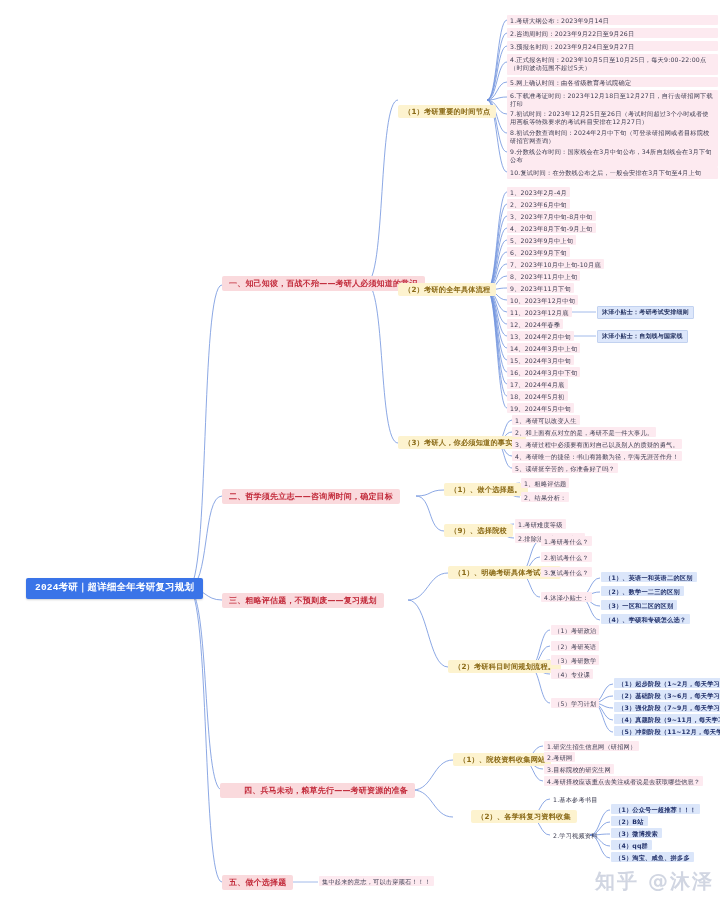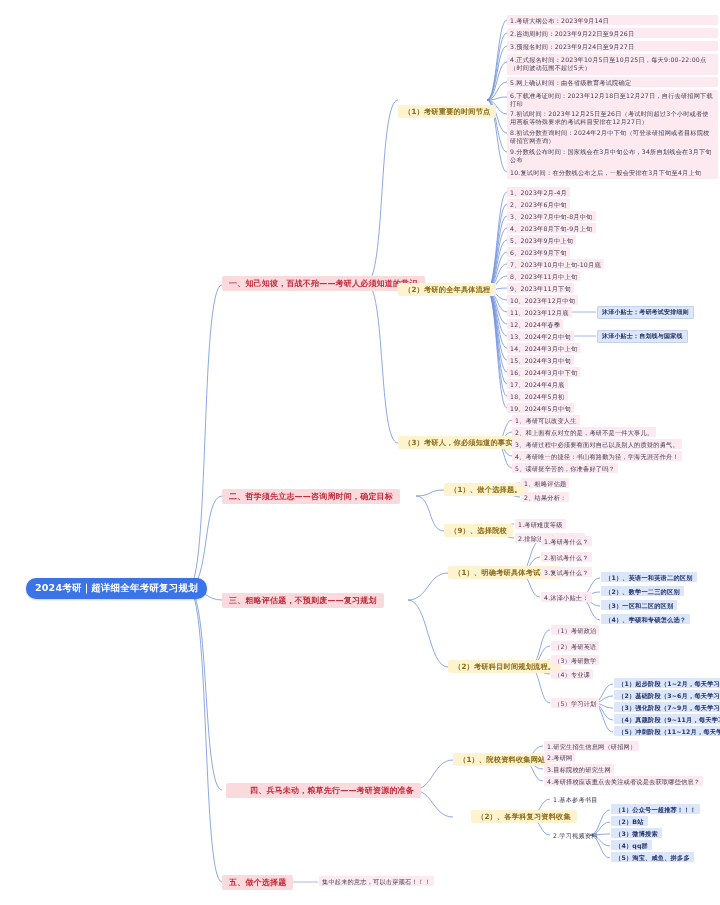--- a/index.html
+++ b/index.html
@@ -15,22 +15,23 @@
   .node{
     position:absolute;
     white-space:nowrap;
     line-height:1.15;
     letter-spacing:0.2px;
   }
   
   .n-root{
     background:#3a74e8;color:#ffffff;
     font-size:9.5px;font-weight:bold;
-    padding:5px 9px;border-radius:10px;
+    padding:5px 9px;border-radius:2px;
     box-shadow:0 1px 2px rgba(0,0,0,.18);
+    font-family:Liberation Mono, monospace;
   }
   
   .n-l1{
     background:#fadadd;color:#c22b3b;
     font-size:8px;font-weight:bold;
     padding:3px 7px;border-radius:2px;
   }
   
   .n-l2{
     background:#fdf3cf;color:#8a6a17;
@@ -176,21 +177,21 @@
 
       <path d="M271,882 L318,882" stroke="#8aa8e4"></path>
     </g>
   </svg>
 
   <div class="node n-root" style="left:26px;top:578px;">2024考研｜超详细全年考研复习规划</div>
 
   <div class="node n-l1" style="left:222px;top:276px;">一、知己知彼，百战不殆——考研人必须知道的常识</div>
   <div class="node n-l1" style="left:222px;top:489px;">二、哲学须先立志——咨询周时间，确定目标</div>
   <div class="node n-l1" style="left:222px;top:593px;">三、粗略评估题，不预则废——复习规划</div>
-  <div class="node n-l1" style="left:226px;top:783px;padding-left:24px;">四、兵马未动，粮草先行——考研资源的准备</div>
+  <div class="node n-l1" style="left:220px;top:783px;padding-left:24px;">四、兵马未动，粮草先行——考研资源的准备</div>
   <div class="node n-l1" style="left:222px;top:875px;">五、做个选择题</div>
 
   <div class="node n-l2" style="left:398px;top:105px;">（1）考研重要的时间节点</div>
   <div class="node n-l2" style="left:398px;top:283px;">（2）考研的全年具体流程</div>
   <div class="node n-l2" style="left:398px;top:436px;">（3）考研人，你必须知道的事实。</div>
 
   <div class="node n-l3" style="left:507px;top:15px;width:205px;">1.考研大纲公布：2023年9月14日</div>
   <div class="node n-l3" style="left:507px;top:28px;width:205px;">2.咨询周时间：2023年9月22日至9月26日</div>
   <div class="node n-l3" style="left:507px;top:41px;width:205px;">3.预报名时间：2023年9月24日至9月27日</div>
   <div class="node n-l3 wrap" style="left:507px;top:54px;width:205px;">4.正式报名时间：2023年10月5日至10月25日，每天9:00-22:00点（时间波动范围不超过5天）</div>
@@ -274,13 +275,14 @@
   <div class="node n-plain" style="left:551px;top:830px;">2.学习视频资料</div>
 
   <div class="node n-l4" style="left:611px;top:804px;">（1）公众号一超推荐！！！</div>
   <div class="node n-l4" style="left:611px;top:816px;">（2）B站</div>
   <div class="node n-l4" style="left:611px;top:828px;">（3）微博搜索</div>
   <div class="node n-l4" style="left:611px;top:840px;">（4）qq群</div>
   <div class="node n-l4" style="left:611px;top:852px;">（5）淘宝、咸鱼、拼多多</div>
 
   <div class="node n-l3" style="left:319px;top:876px;">集中起来的意志，可以击穿顽石！！！</div>
 
+  <div class="watermark">知乎 @沐泽</div>
 </div>
 
 </body></html>

